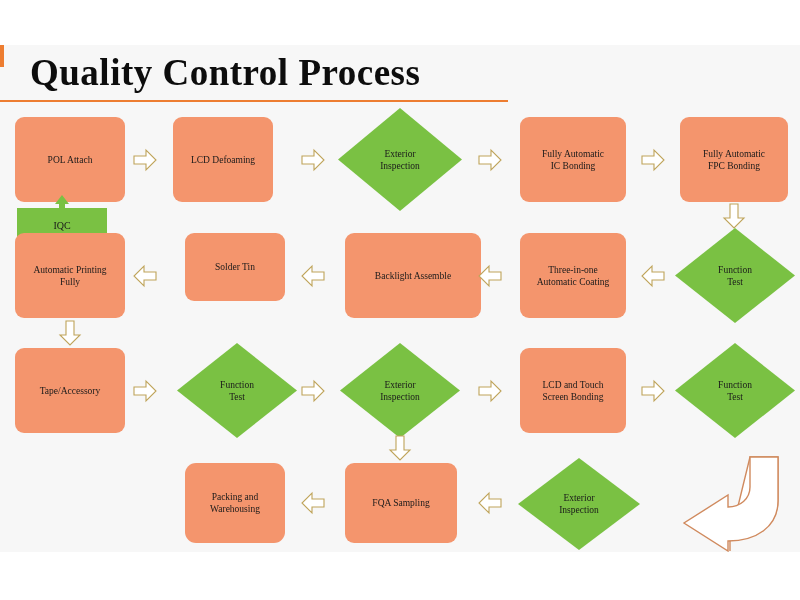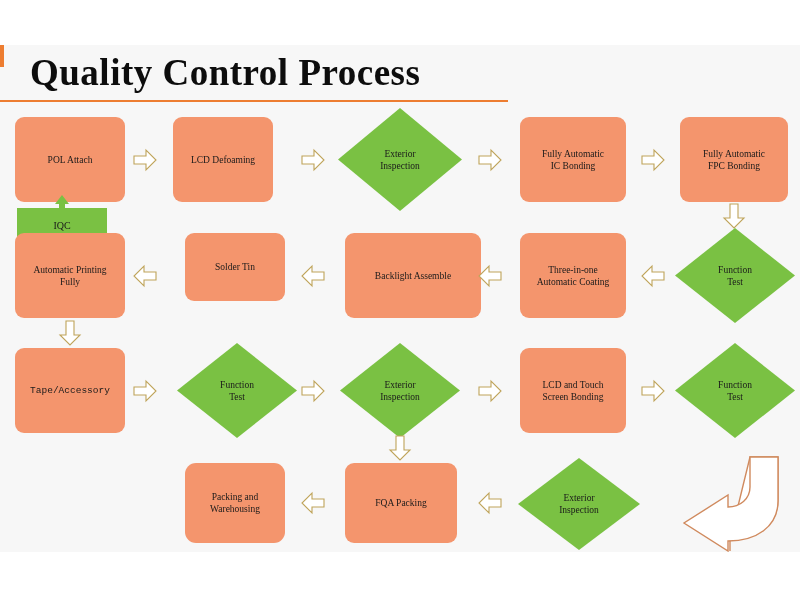--- a/index.html
+++ b/index.html
@@ -207,21 +207,21 @@
       <span>Test</span>
     </span>
   </div>
 
   <div class="arrow" style="left:59px;top:275px;">
     <svg width="22" height="26" viewBox="0 0 22 26">
         <path d="M7 1 L15 1 L15 15 L21 15 L11 25 L1 15 L7 15 Z"></path>
       </svg>
   </div>
 
-  <div class="node proc" style="left:15px;top:303px;width:110px;height:85px;font-family:Liberation Mono, monospace;">
+  <div class="node proc" style="left:15px;top:303px;width:110px;height:85px;">
     <span class="lbl">Tape/Accessory</span>
   </div>
 
   <div class="arrow" style="left:133px;top:335px;">
     <svg width="24" height="22" viewBox="0 0 24 22">
         <path d="M1 7 L13 7 L13 1 L23 11 L13 21 L13 15 L1 15 Z"></path>
       </svg>
   </div>
 
   <div class="node dec" style="left:177px;top:298px;width:120px;height:95px;">
@@ -286,21 +286,21 @@
     </span>
   </div>
 
   <div class="arrow" style="left:301px;top:447px;">
     <svg width="24" height="22" viewBox="0 0 24 22">
         <path d="M23 7 L11 7 L11 1 L1 11 L11 21 L11 15 L23 15 Z"></path>
       </svg>
   </div>
 
   <div class="node proc" style="left:345px;top:418px;width:112px;height:80px;">
-    <span class="lbl">FQA Packing</span>
+    <span class="lbl">FQA Sampling</span>
   </div>
 
   <div class="arrow" style="left:478px;top:447px;">
     <svg width="24" height="22" viewBox="0 0 24 22">
         <path d="M23 7 L11 7 L11 1 L1 11 L11 21 L11 15 L23 15 Z"></path>
       </svg>
   </div>
 
   <div class="node dec" style="left:518px;top:413px;width:122px;height:92px;">
     <div class="diamond"></div>

